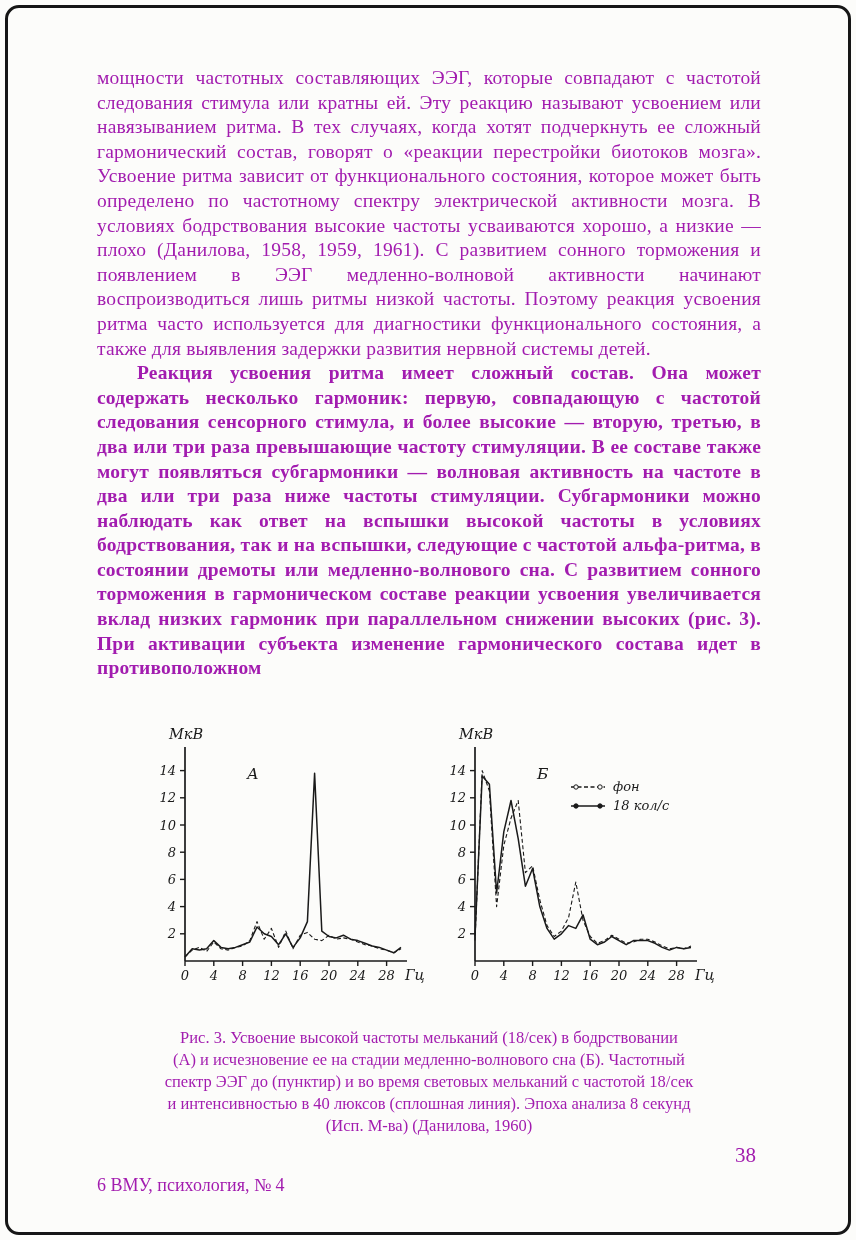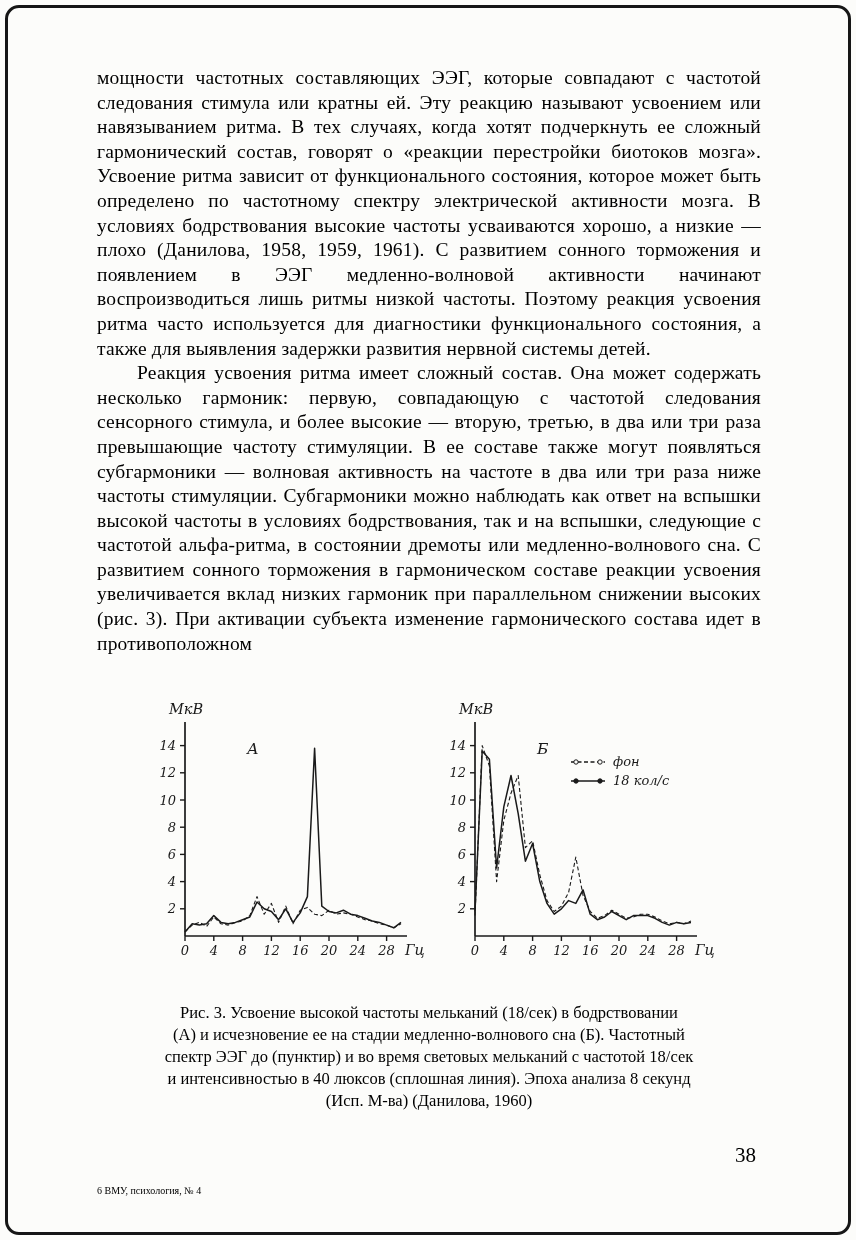--- a/index.html
+++ b/index.html
@@ -1,41 +1,41 @@
 <!DOCTYPE html>
 <html><head>
 <meta charset="utf-8">
 <style>
   html,body{margin:0;padding:0;background:#e8e8e8;}
   .page{
     position:relative;
     width:856px;height:1240px;
     margin:0 auto;
     background:#fcfcfa;
-    color:#000000;
+    color:#a21caf;
     font-family:"Liberation Serif",serif;
     overflow:hidden;
   }
   .scan-frame{
     position:absolute;inset:5px;
     border:3px solid #161616;
     border-radius:14px;
     pointer-events:none;
   }
   .content{
     position:absolute;left:97px;top:66px;width:664px;
   }
   .body-par{
     margin:0;
     font-size:19.5px;
     line-height:24.6px;
     letter-spacing:0.2px;
     text-align:justify;
   }
-  .body-par.indented{text-indent:40px;}
+  .body-par.indented{text-indent:40px;font-weight:bold;}
   .figure-row{
     margin:40px 0 0 0;
     display:flex;
     justify-content:center;
   }
   svg.chart{display:block;}
   .tick{font:italic 13px "DejaVu Serif",serif;fill:#1a1a1a;}
   .axis-label{font:italic 14.5px "DejaVu Serif",serif;fill:#1a1a1a;}
   .panel-label{font:italic 15.5px "DejaVu Serif",serif;fill:#1a1a1a;}
   .legend-label{font:italic 13px "DejaVu Serif",serif;fill:#1a1a1a;}
@@ -48,21 +48,21 @@
     white-space:pre-line;
   }
   .page-number{
     position:absolute;
     right:100px;bottom:72px;
     font-size:21px;
   }
   .footer-note{
     position:absolute;
     left:97px;bottom:44px;
-    font-size:10px;
+    font-size:18px;
   }
 </style>
 </head>
 <body>
 
 <div class="page">
   <div class="scan-frame"></div>
 
   <div class="content">
     <p class="body-par">мощности частотных составляющих ЭЭГ, которые совпадают с частотой следования стимула или кратны ей. Эту реакцию называют усвоением или навязыванием ритма. В тех случаях, когда хотят подчеркнуть ее сложный гармонический состав, говорят о «реакции перестройки биотоков мозга». Усвоение ритма зависит от функционального состояния, которое может быть определено по частотному спектру электрической активности мозга. В условиях бодрствования высокие частоты усваиваются хорошо, а низкие — плохо (Данилова, 1958, 1959, 1961). С развитием сонного торможения и появлением в ЭЭГ медленно-волновой активности начинают воспроизводиться лишь ритмы низкой частоты. Поэтому реакция усвоения ритма часто используется для диагностики функционального состояния, а также для выявления задержки развития нервной системы детей.</p>

